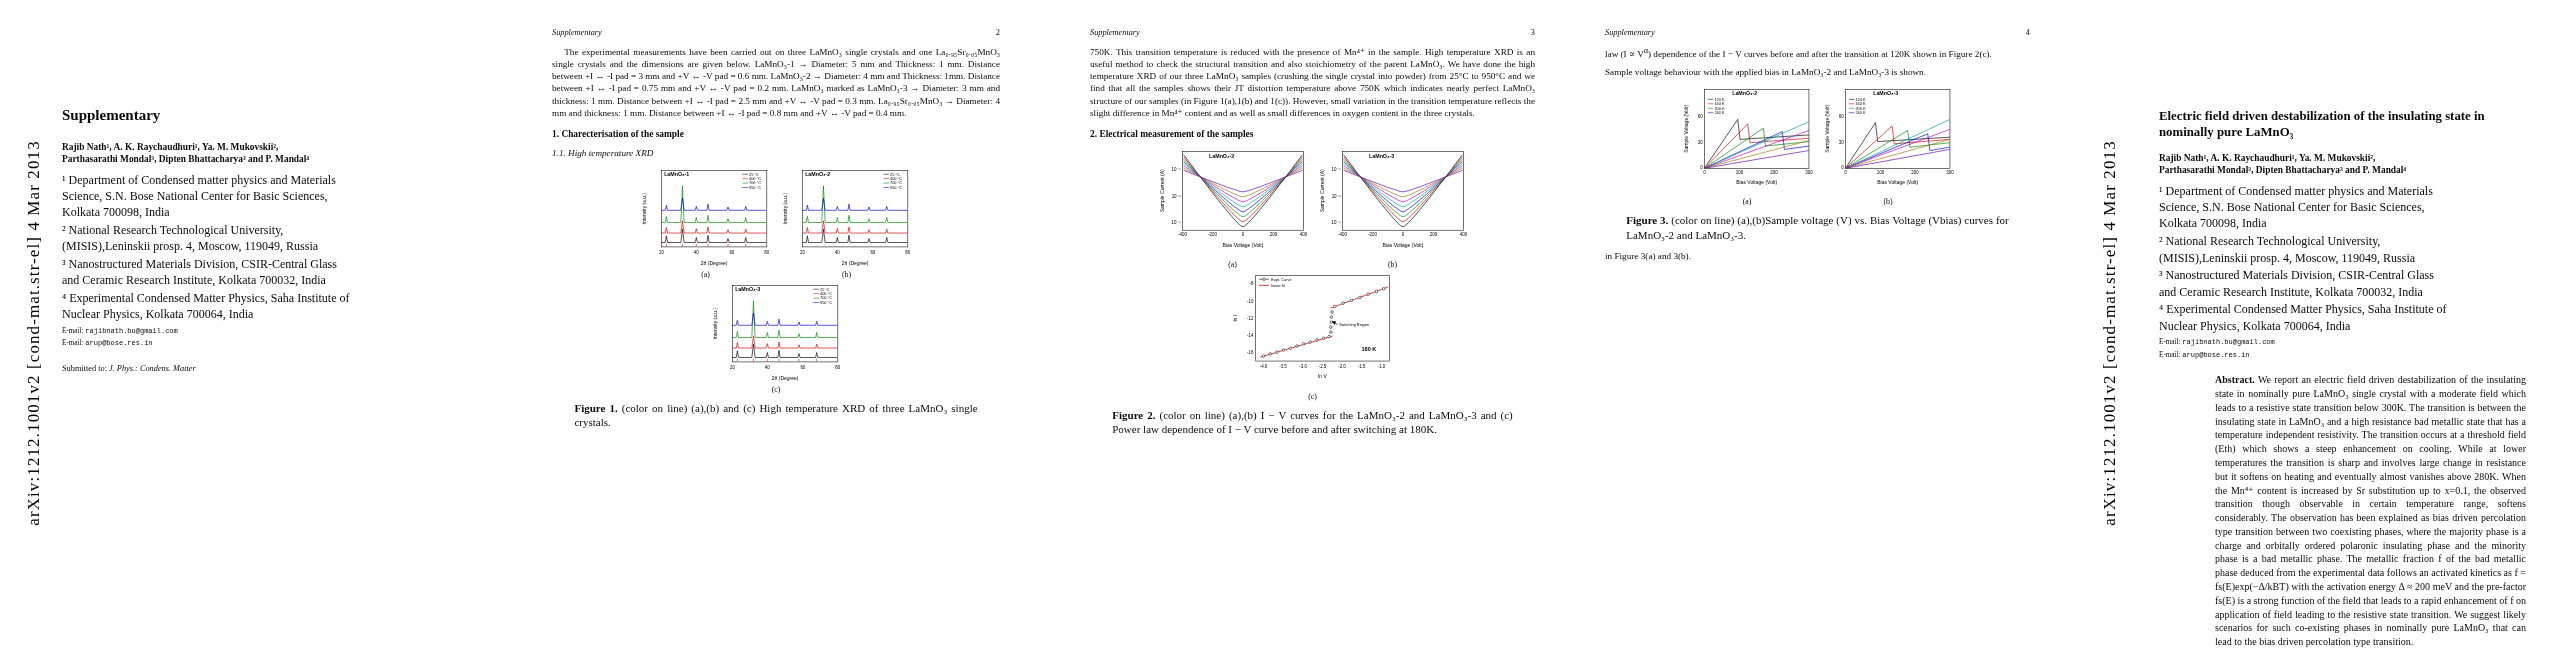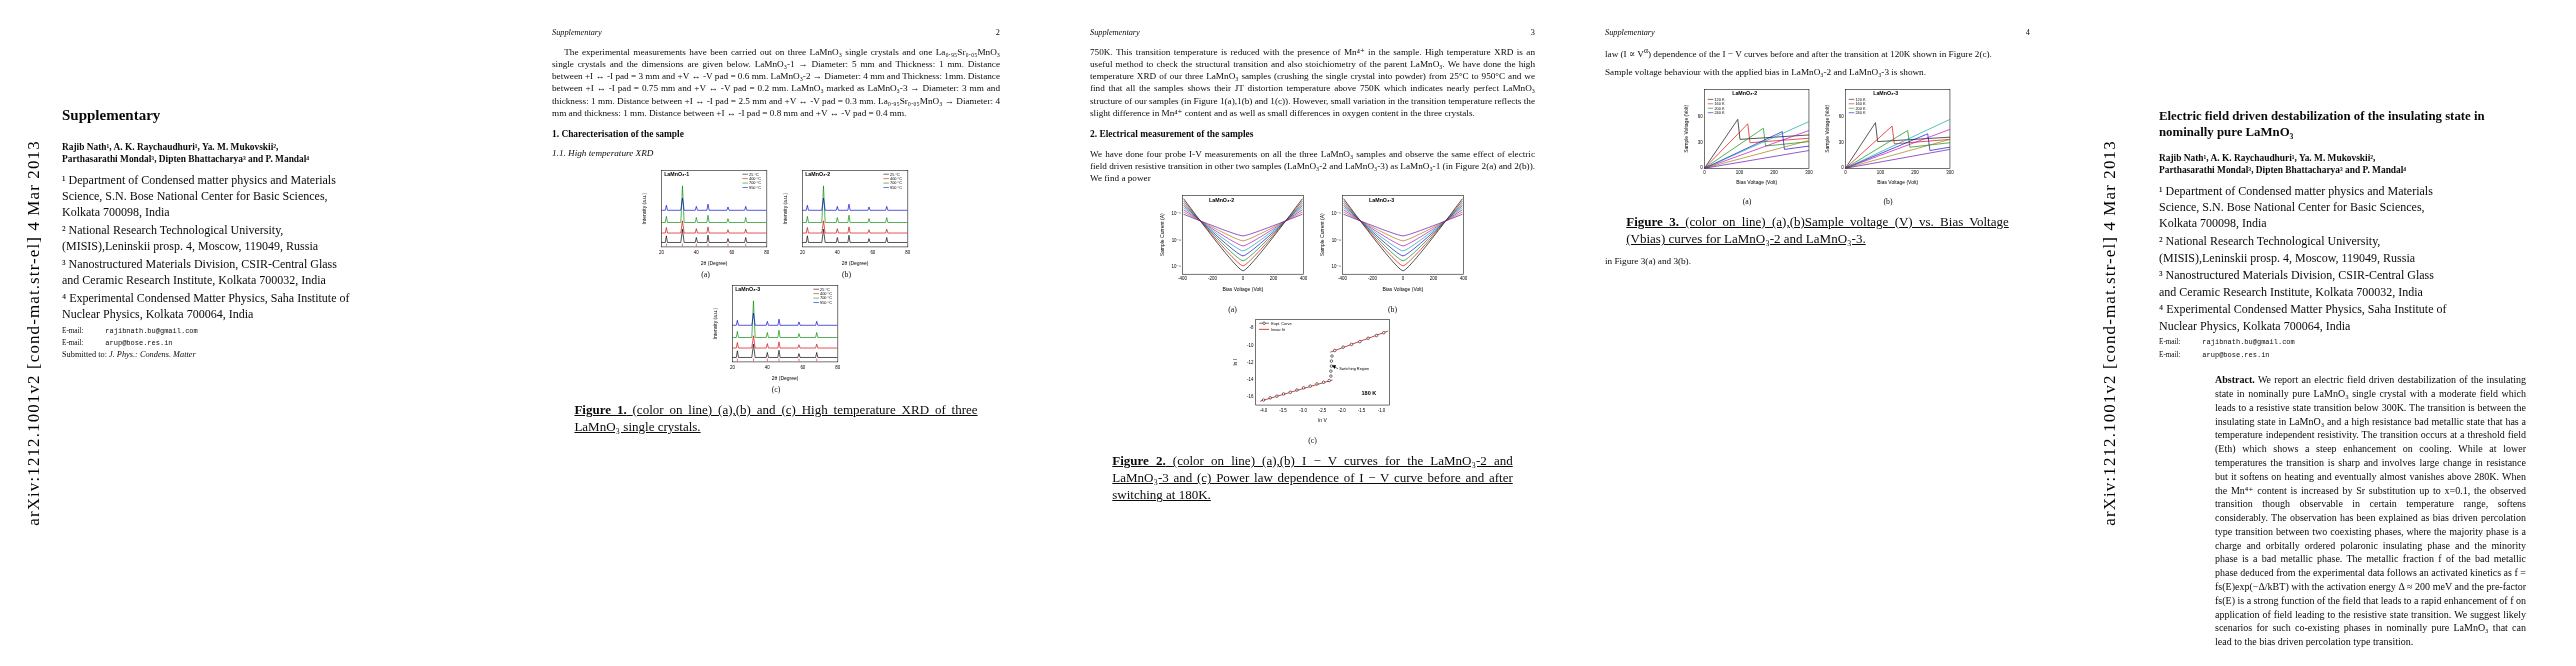--- a/index.html
+++ b/index.html
@@ -14,35 +14,35 @@
     position:absolute;width:511px;height:22px;
     transform:rotate(-90deg);transform-origin:center center;
     text-align:center;font-size:17px;letter-spacing:1.1px;white-space:nowrap;color:#000;
   }
   
   .doc-title{font-size:15px;font-weight:bold;margin:0 0 16.7px;}
   .article-title{font-size:12.8px;font-weight:bold;line-height:1.25;margin:0 0 11px;}
   .authors{font-size:9.4px;font-weight:bold;line-height:1.3;margin:0 0 6.7px;}
   .affil{font-size:12px;line-height:1.35;width:289px;margin:0 0 1.7px;}
   .email{font-size:7.2px;margin:4.4px 0 0;}
-  .mono{font-family:"Liberation Mono","DejaVu Sans Mono",monospace;font-size:7px;margin-left:20px;}
-  .submitted{font-size:8.3px;margin:3px 0 0;font-family:Liberation Serif, serif;}
+  .mono{font-family:"Liberation Mono","DejaVu Sans Mono",monospace;font-size:7px;}
+  .submitted{font-size:8.3px;margin:17px 0 0;font-family:Liberation Serif, serif;}
   .abstract{font-size:10px;line-height:1.38;text-align:justify;width:311px;margin:14.5px 0 0 56px;}
   
   .running-head{display:flex;justify-content:space-between;font-size:8.3px;margin-bottom:9px;}
   .rh-title{font-style:italic;}
   .body{font-size:9.2px;line-height:1.32;text-align:justify;margin:0 0 5.6px;}
   .indent{text-indent:12.2px;}
   .section{font-size:9.4px;font-weight:bold;margin:10px 0 9px;}
   .subsection{font-size:9.2px;font-style:italic;font-weight:normal;margin:5.6px 0 9px;}
   .fig-block{margin-top:7.8px;}
   .fig-row{display:flex;justify-content:center;align-items:flex-end;gap:10px;margin:2.2px 0;}
   figure{margin:0;text-align:center;}
   .subfig-label{font-size:7.8px;margin-top:0.6px;}
-  .caption{font-size:13px;line-height:1.32;text-align:justify;width:90%;margin:6.7px auto 7.8px;text-decoration:underline;}
+  .caption{font-size:11px;line-height:1.32;text-align:justify;width:90%;margin:6.7px auto 7.8px;}
   .cap-label{font-weight:bold;}
   
   svg.plot{font-family:"Liberation Sans","DejaVu Sans",sans-serif;}
   svg.plot .frame{fill:none;stroke:#000;stroke-width:1;}
   svg.plot .ax{font-size:9px;fill:#000;}
   svg.plot .tick{font-size:8px;fill:#000;}
   svg.plot .samp{font-size:9.5px;font-weight:bold;fill:#000;}
   svg.plot .tiny{font-size:7px;fill:#000;}
   svg.plot .trace{fill:none;stroke-width:1.2;}
   svg.plot .fit{stroke:#d00000;stroke-width:1.4;}
@@ -199,21 +199,20 @@
 
 </div>
 
 <div class="page" style="left:1090px;top:28px;width:445px;">
   <div class="running-head">
     <span class="rh-title">Supplementary</span>
     <span>3</span>
   </div>
   <p class="body">750K. This transition temperature is reduced with the presence of Mn⁴⁺ in the sample. High temperature XRD is an useful method to check the structural transition and also stoichiometry of the parent LaMnO₃. We have done the high temperature XRD of our three LaMnO₃ samples (crushing the single crystal into powder) from 25°C to 950°C and we find that all the samples shows their JT distortion temperature above 750K which indicates nearly perfect LaMnO₃ structure of our samples (in Figure 1(a),1(b) and 1(c)). However, small variation in the transition temperature reflects the slight difference in Mn⁴⁺ content and as well as small differences in oxygen content in the three crystals.</p>
   <h3 class="section">2. Electrical measurement of the samples</h3>
-  <p class="body">We have done four probe I-V measurements on all the three LaMnO₃ samples and observe the same effect of electric field driven resistive transition in other two samples (LaMnO₃-2 and LaMnO₃-3) as LaMnO₃-1 (in Figure 2(a) and 2(b)). We find a power</p>
 
   <div class="fig-block">
     <div class="fig-row">
 
       <figure>
         <svg class="plot" width="150" height="110" viewBox="0 0 270 198">
           <rect class="frame" x="44" y="6" width="218" height="142"></rect>
           <text class="ax" transform="rotate(-90 11 77)" x="11" y="77" text-anchor="middle">Sample Current (A)</text>
           <text class="ax" x="153" y="178" text-anchor="middle">Bias Voltage (Volt)</text>
           <g>

